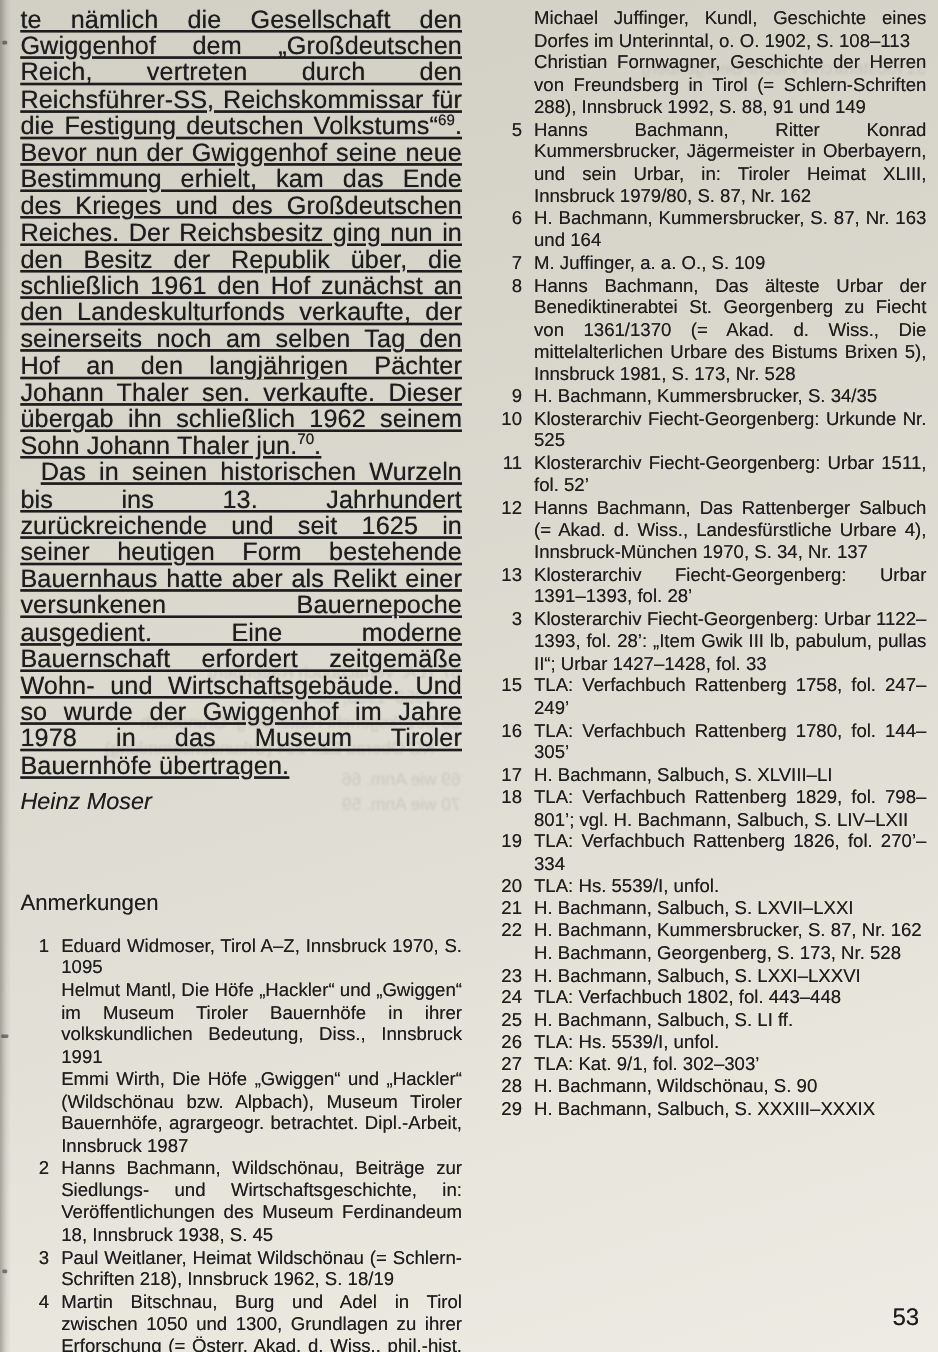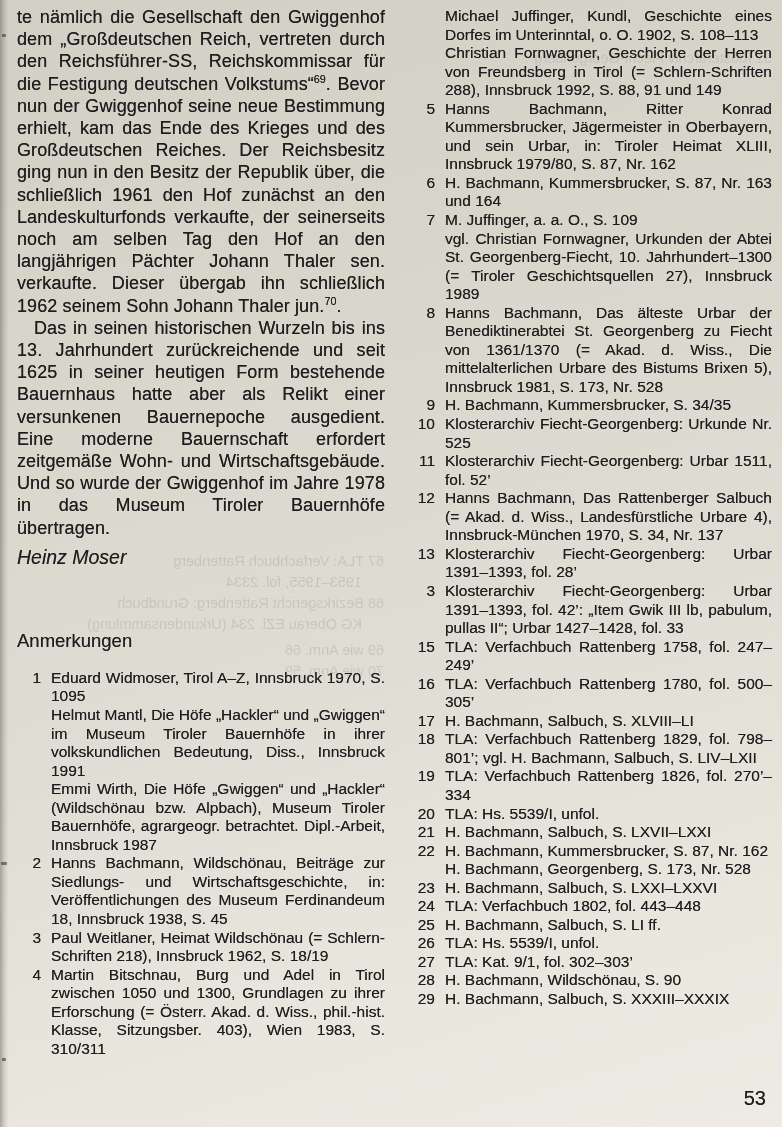--- a/index.html
+++ b/index.html
@@ -18,24 +18,25 @@
     background: linear-gradient(to right, rgba(62,60,52,0.38), rgba(62,60,52,0.10) 55%, rgba(62,60,52,0));
     pointer-events: none;
   }
   .speck { position: absolute; background: rgba(40,40,36,0.55); border-radius: 1px; }
 
   
   .col-left {
     position: absolute; left: 17px; top: 6px; width: 368px;
   }
   .body-par {
-    font-size: 18px; line-height: 22.2px;
+    font-size: 21px; line-height: 22.2px;
     text-align: justify;
     letter-spacing: 0.1px;
     text-shadow: 0 0 0.6px rgba(25,25,25,0.75);
+    text-decoration: underline;
   }
   .body-par.indented { text-indent: 17px; }
   .body-par sup {
     font-size: 0.6em; line-height: 0; vertical-align: super;
     letter-spacing: 0;
   }
   .signature {
     margin-top: 6px; padding-right: 3px;
     text-align: left; font-style: italic;
     font-size: 19.5px; line-height: 24px;
@@ -160,21 +161,20 @@
         <div class="note">
           <div class="note-num">6</div>
           <div class="note-text">
             <div class="note-part">H. Bachmann, Kummersbrucker, S. 87, Nr. 163 und 164</div>
           </div>
         </div>
         <div class="note">
           <div class="note-num">7</div>
           <div class="note-text">
             <div class="note-part">M. Juffinger, a. a. O., S. 109</div>
-            <div class="note-part">vgl. Christian Fornwagner, Urkunden der Abtei St. Georgenberg-Fiecht, 10. Jahrhundert–1300 (= Tiroler Geschichtsquellen 27), Innsbruck 1989</div>
           </div>
         </div>
         <div class="note">
           <div class="note-num">8</div>
           <div class="note-text">
             <div class="note-part">Hanns Bachmann, Das älteste Urbar der Benediktinerabtei St. Georgenberg zu Fiecht von 1361/1370 (= Akad. d. Wiss., Die mittelalterlichen Urbare des Bistums Brixen 5), Innsbruck 1981, S. 173, Nr. 528</div>
           </div>
         </div>
         <div class="note">
           <div class="note-num">9</div>
@@ -202,33 +202,33 @@
         </div>
         <div class="note">
           <div class="note-num">13</div>
           <div class="note-text">
             <div class="note-part">Klosterarchiv Fiecht-Georgenberg: Urbar 1391–1393, fol. 28’</div>
           </div>
         </div>
         <div class="note">
           <div class="note-num">3</div>
           <div class="note-text">
-            <div class="note-part">Klosterarchiv Fiecht-Georgenberg: Urbar 1391–1393, fol. 42’: „Item Gwik III lb, pabulum, pullas II“; Urbar 1427–1428, fol. 33</div>
+            <div class="note-part">Klosterarchiv Fiecht-Georgenberg: Urbar 1122–1393, fol. 28’: „Item Gwik III lb, pabulum, pullas II“; Urbar 1427–1428, fol. 33</div>
           </div>
         </div>
         <div class="note">
           <div class="note-num">15</div>
           <div class="note-text">
             <div class="note-part">TLA: Verfachbuch Rattenberg 1758, fol. 247–249’</div>
           </div>
         </div>
         <div class="note">
           <div class="note-num">16</div>
           <div class="note-text">
-            <div class="note-part">TLA: Verfachbuch Rattenberg 1780, fol. 500–305’</div>
+            <div class="note-part">TLA: Verfachbuch Rattenberg 1780, fol. 144–305’</div>
           </div>
         </div>
         <div class="note">
           <div class="note-num">17</div>
           <div class="note-text">
             <div class="note-part">H. Bachmann, Salbuch, S. XLVIII–LI</div>
           </div>
         </div>
         <div class="note">
           <div class="note-num">18</div>

